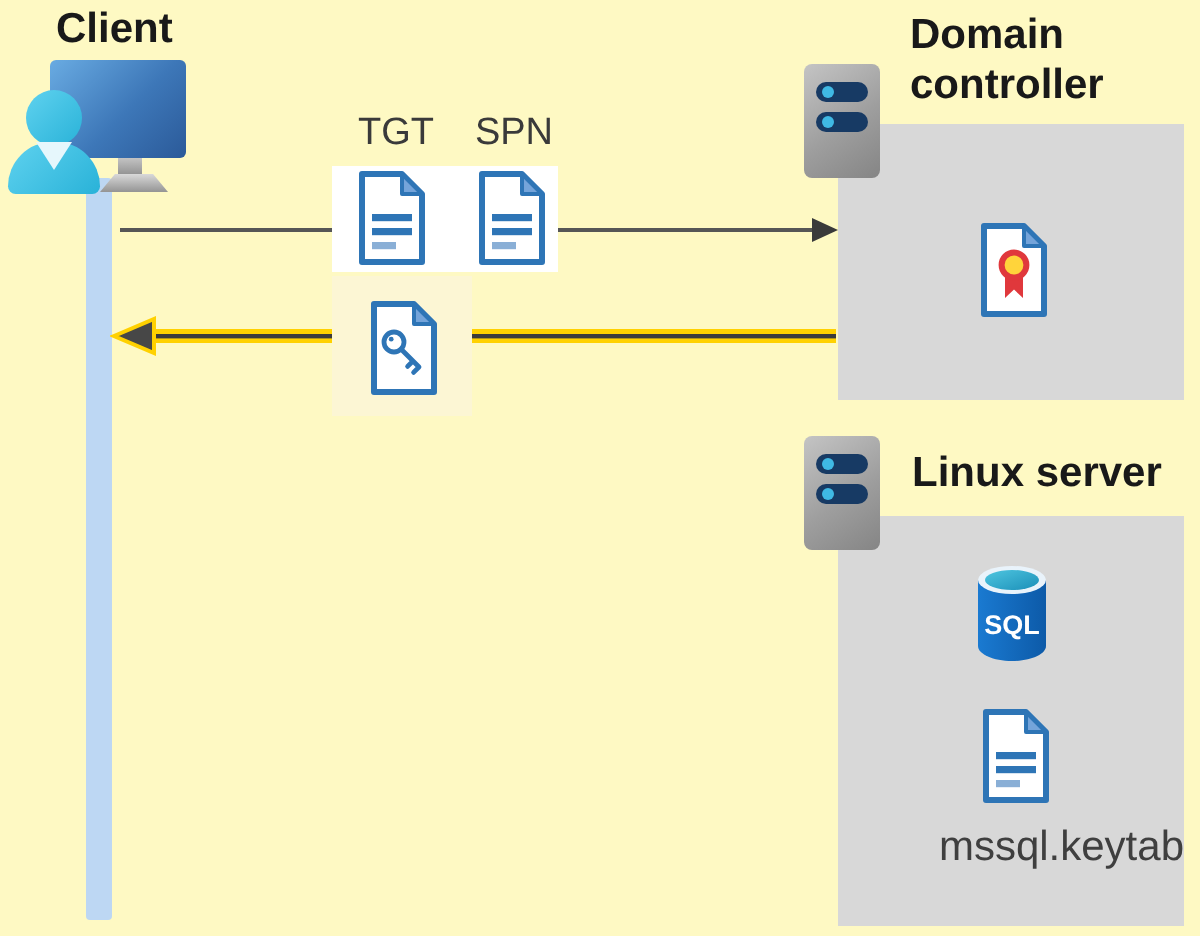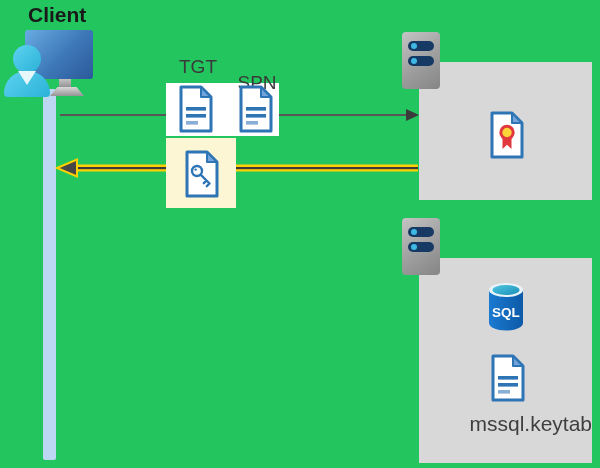--- a/index.html
+++ b/index.html
@@ -1,17 +1,17 @@
 <!DOCTYPE html>
 <html><head>
 <meta charset="utf-8">
 <style>
   html,body{margin:0;padding:0;background:#ffffff;}
   #canvas{
-    position:relative;width:600px;height:468px;background:#22c55e;overflow:hidden;
+    position:relative;width:600px;height:468px;background:#fef9c3;overflow:hidden;
     font-family:"Liberation Sans",sans-serif;
   }
   .abs{position:absolute;}
   
   .h-label{font-weight:700;font-size:21px;line-height:25px;color:#191919;letter-spacing:0;}
   .t-label{font-weight:400;font-size:19px;color:#3a3a3a;text-align:center;}
   .file-label{font-weight:400;font-size:21px;color:#3f3f3f;text-align:right;}
   
   .monitor{left:25px;top:30px;width:68px;height:49px;border-radius:3px;
     background:linear-gradient(135deg,#69abe2 0%,#3d77b8 55%,#2b5a99 100%);}
@@ -42,21 +42,21 @@
   .slot1{top:9px;} .slot2{top:24px;}
   .slot-dot{position:absolute;left:3px;top:2px;width:6px;height:6px;border-radius:50%;background:#3fb9e4;}
   
   .doc-strip{left:166px;top:83px;width:113px;height:53px;background:#ffffff;}
   .hl-box{left:166px;top:138px;width:70px;height:70px;background:#fcf6d4;}
   
   .client-label{left:28px;top:2px;}
   .dc-label{left:455px;top:5px;width:118px;}
   .linux-label{left:456px;top:224px;white-space:nowrap;}
   .tgt-label{left:177px;top:56px;width:42px;text-align:center;}
-  .spn-label{left:234px;top:56px;width:46px;margin-top:16px;}
+  .spn-label{left:234px;top:56px;width:46px;}
   .keytab-label{left:419px;top:412px;width:173px;}
   svg{display:block;}
 </style>
 </head>
 <body>
 
 <div id="canvas">
 
   <div class="abs timeline"></div>
 
@@ -110,37 +110,39 @@
 
   <svg class="abs" style="left:183px;top:150px;" width="38" height="48" viewBox="0 0 38 48">
     <path d="M4,2 H24 L34,12 V46 H4 Z" fill="#ffffff" stroke="#2e75b6" stroke-width="3" stroke-linejoin="round"></path>
     <path d="M24,2 L24,12 L34,12 Z" fill="#74a4da" stroke="#2e75b6" stroke-width="2" stroke-linejoin="round"></path>
     <circle cx="14" cy="21" r="5" fill="none" stroke="#2e75b6" stroke-width="2.4"></circle>
     <circle cx="12.6" cy="19.6" r="1.2" fill="#2e75b6"></circle>
     <path d="M17.6,24.6 L26.5,33.5 M23.5,30.5 L20.8,33.2 M26.5,33.5 L23.8,36.2" fill="none" stroke="#2e75b6" stroke-width="2.4" stroke-linecap="round"></path>
   </svg>
 
   <div class="abs panel panel-dc"></div>
+  <div class="abs h-label dc-label">Domain controller</div>
   <div class="abs server server-dc">
     <div class="slot slot1">
         <div class="slot-dot"></div>
       </div>
     <div class="slot slot2">
         <div class="slot-dot"></div>
       </div>
   </div>
 
   <svg class="abs" style="left:488px;top:111px;" width="38" height="48" viewBox="0 0 38 48">
     <path d="M4,2 H24 L34,12 V46 H4 Z" fill="#ffffff" stroke="#2e75b6" stroke-width="3" stroke-linejoin="round"></path>
     <path d="M24,2 L24,12 L34,12 Z" fill="#74a4da" stroke="#2e75b6" stroke-width="2" stroke-linejoin="round"></path>
     <path d="M14.5,26 V38 L19,33.8 L23.5,38 V26 Z" fill="#e0383c"></path>
     <circle cx="19" cy="21.5" r="6.2" fill="#ffd43b" stroke="#e0383c" stroke-width="3"></circle>
   </svg>
 
   <div class="abs panel panel-linux"></div>
+  <div class="abs h-label linux-label">Linux server</div>
   <div class="abs server server-linux">
     <div class="slot slot1">
         <div class="slot-dot"></div>
       </div>
     <div class="slot slot2">
         <div class="slot-dot"></div>
       </div>
   </div>
 
   <svg class="abs" style="left:487px;top:282px;" width="38" height="50" viewBox="0 0 38 50">

